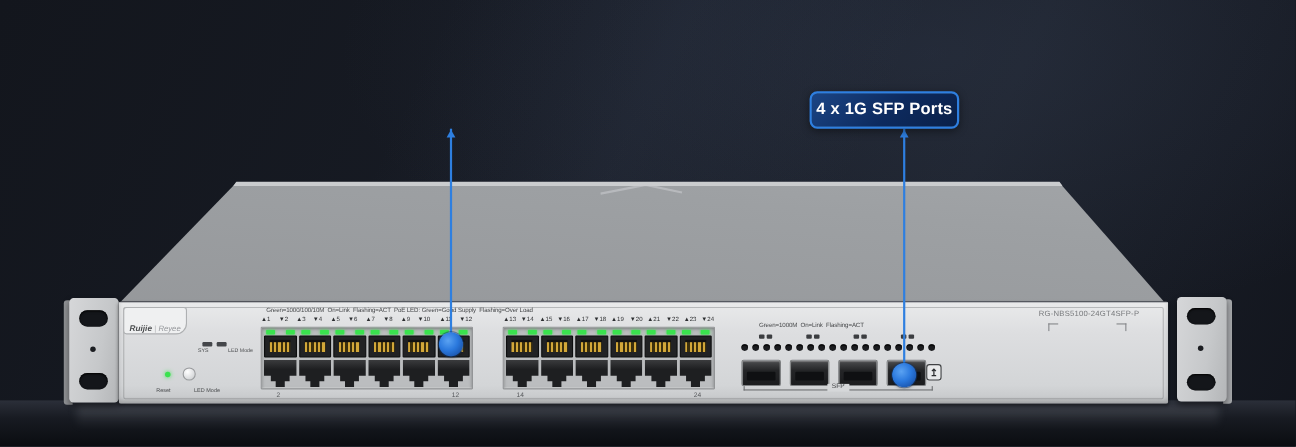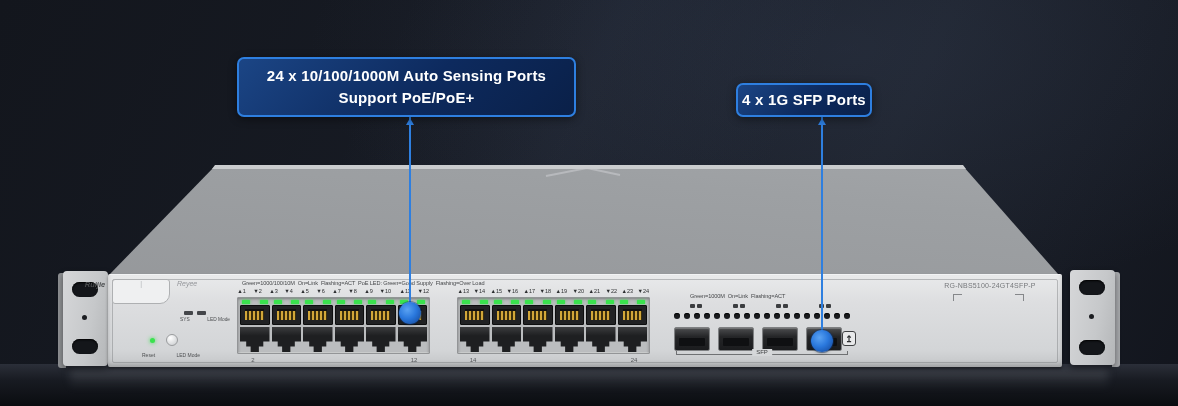--- a/index.html
+++ b/index.html
@@ -64,21 +64,21 @@
   .front-panel{position:absolute;left:108px;top:274px;width:954px;height:93px;z-index:10;
     border-radius:2px;border-top:1px solid #f2f3f4;box-sizing:border-box;
     background:linear-gradient(180deg,#e9eaeb 0%,#dddee0 30%,#d3d5d7 82%,#c3c5c7 100%);
     box-shadow:inset 0 -3px 4px rgba(0,0,0,.18), 0 2px 3px rgba(0,0,0,.4);}
   .panel-seam{position:absolute;left:4px;right:4px;top:4px;bottom:4px;
     border:1px solid rgba(110,112,115,.40);border-radius:2px;pointer-events:none;}
 
   
   .brand-badge{position:absolute;left:4px;top:4px;width:56px;height:23px;
     background:#eff0f1;border:1px solid #aeb0b2;border-radius:3px 3px 10px 3px;
-    display:flex;align-items:flex-start;justify-content:center;white-space:nowrap;gap:33px;}
+    display:flex;align-items:flex-end;justify-content:center;white-space:nowrap;}
   .brand-primary{font-style:italic;font-weight:bold;font-size:7.5px;color:#4a4c4e;}
   .brand-div{font-size:7px;color:#b2b4b6;margin:0 2px;}
   .brand-secondary{font-style:italic;font-size:7px;color:#94969a;}
 
   
   .sys-leds{position:absolute;left:76px;top:36px;display:flex;gap:4px;}
   .sys-led{width:9px;height:4px;background:#44464a;border-radius:1px;}
   .sys-labels{position:absolute;left:72px;top:42px;width:50px;display:flex;justify-content:space-between;
     font-size:4.8px;color:#4c4e50;}
   .reset-led{position:absolute;left:42px;top:63px;width:5px;height:5px;border-radius:50%;
@@ -425,21 +425,17 @@
     <span class="corner-mark mark-right"></span>
   </div>
 
   <div class="leader-line line1"></div>
   <div class="leader-arrow arrow1"></div>
   <div class="leader-dot dot1"></div>
   <div class="leader-line line2"></div>
   <div class="leader-arrow arrow2"></div>
   <div class="leader-dot dot2"></div>
 
-  <div class="callout callout1">
-    <div class="cl-line">24 x 10/100/1000M Auto Sensing Ports</div>
-    <div class="cl-line">Support PoE/PoE+</div>
-  </div>
   <div class="callout callout2">
     <div class="cl-line">4 x 1G SFP Ports</div>
   </div>
 
 </div>
 
 </body></html>

